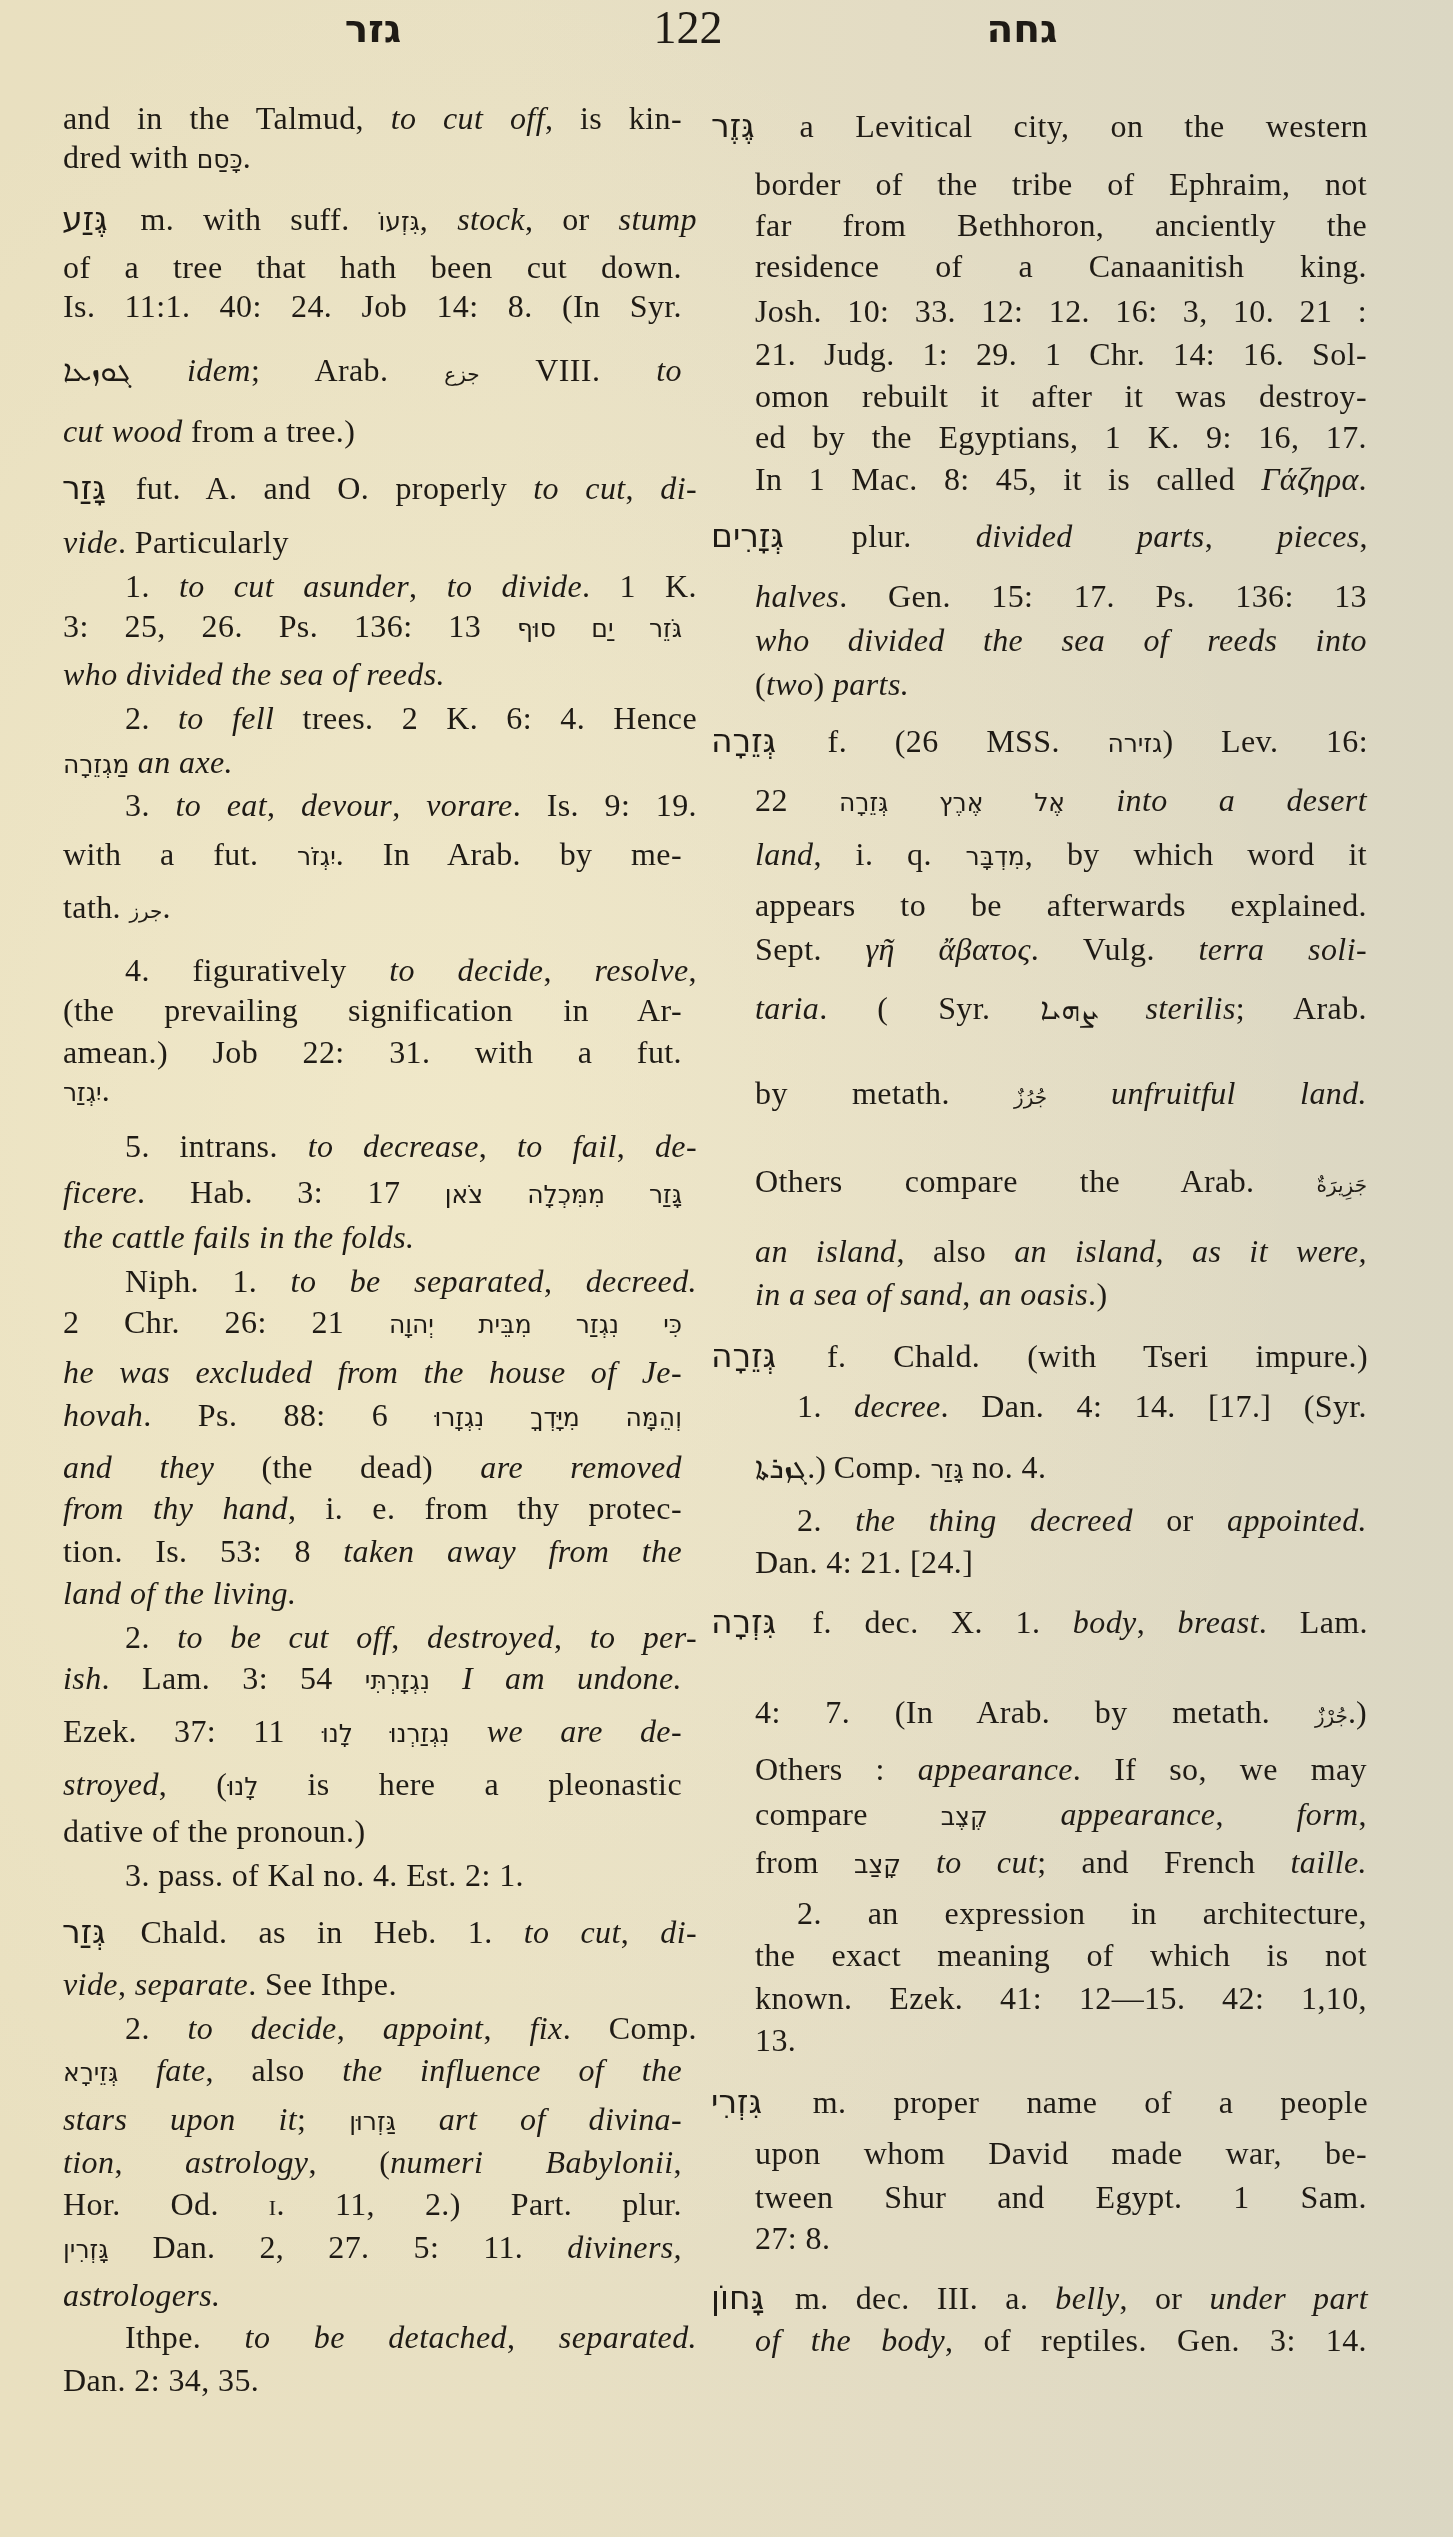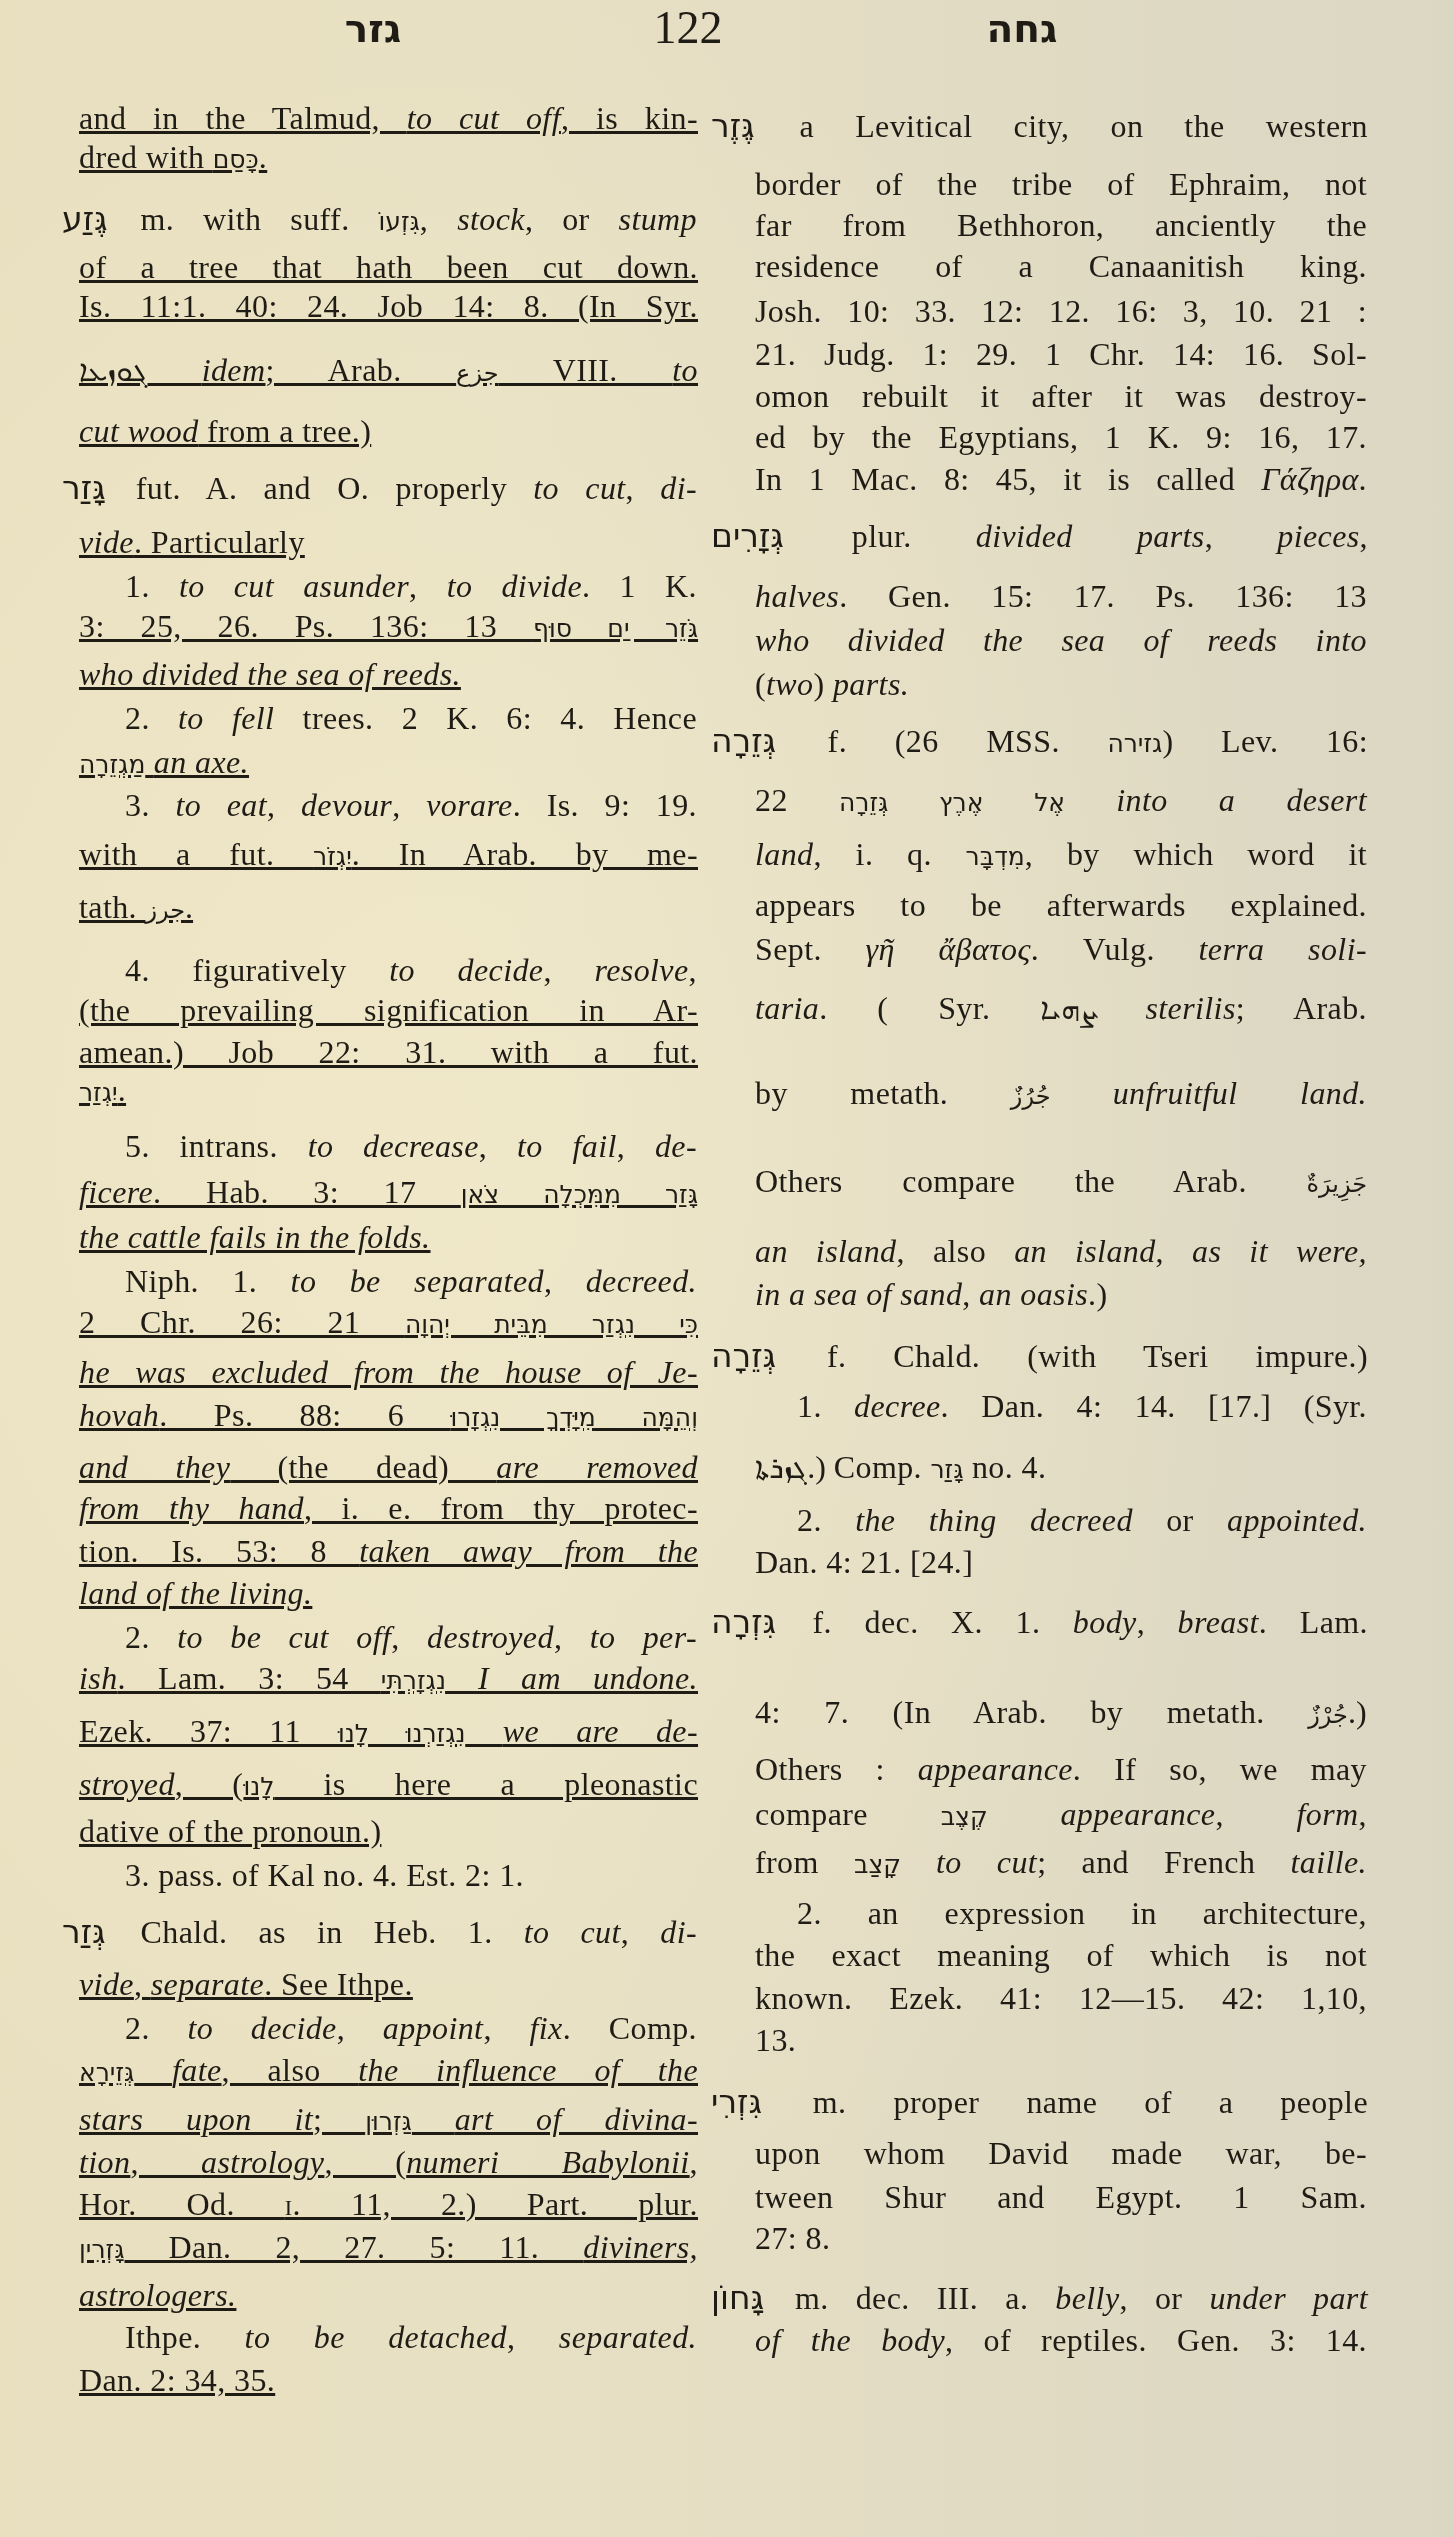--- a/index.html
+++ b/index.html
@@ -38,21 +38,21 @@
       position: absolute;
       height: 32px;
       font-size: 32px;
       line-height: 32px;
       letter-spacing: 0.4px;
       text-align: justify;
       text-align-last: justify;
     }
     .ln.end { text-align-last: left; }
 
-    .L  { left: 79px;  width: 619px; text-decoration: underline; }
+    .L  { left: 63px;  width: 619px; }
     .Ls { left: 125px;  width: 572px; }
     .Lh { left: 62px;   width: 635px; }
     .R  { left: 755px; width: 612px; }
     .Rs { left: 797px; width: 570px; }
     .Rh { left: 711px; width: 657px; }
 
     .hwd {
       font-family: "DejaVu Sans", sans-serif;
       font-weight: normal;
       font-size: 33px;
@@ -68,21 +68,21 @@
     .s-h {
       font-family: "DejaVu Sans", sans-serif;
       font-size: 25px;
       line-height: 1;
       letter-spacing: 0;
       direction: rtl;
       unicode-bidi: isolate;
     }
     .s-a {
       font-family: "DejaVu Sans", sans-serif;
-      font-size: 24px;
+      font-size: 20px;
       line-height: 1;
       letter-spacing: 0;
       direction: rtl;
       unicode-bidi: isolate;
     }
     .s-y {
       font-family: "DejaVu Sans", sans-serif;
       font-size: 30px;
       line-height: 1;
       letter-spacing: 0;

